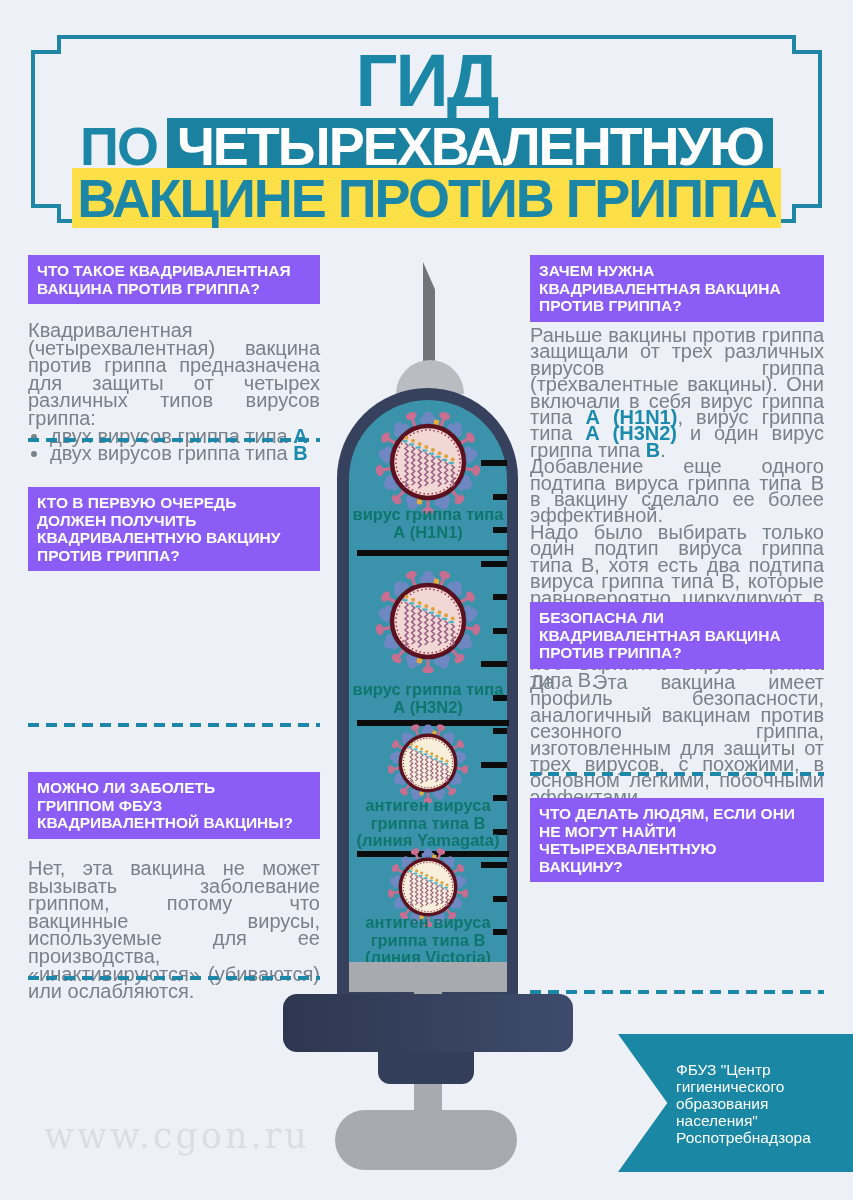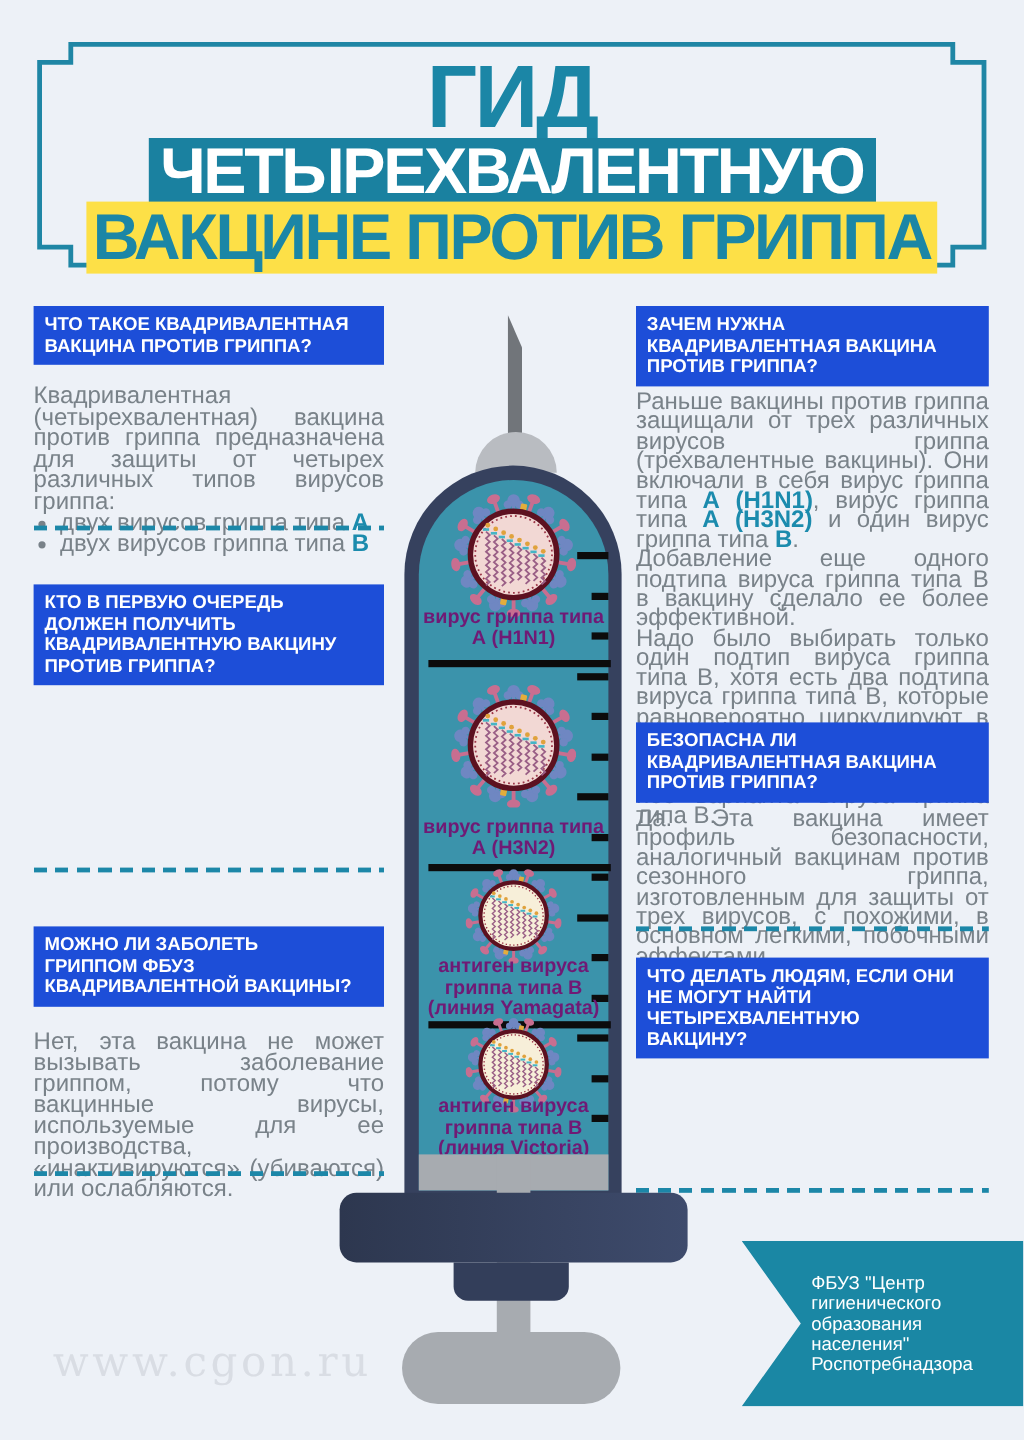--- a/index.html
+++ b/index.html
@@ -14,39 +14,39 @@
   .title2{position:absolute;top:115px;left:0;width:853px;display:flex;justify-content:center;
           align-items:center;gap:10px;font-weight:700;font-size:54px;color:#1b86a6;letter-spacing:-2px;}
   .title2 .hl{background:#1a81a0;color:#fff;padding:0 10px;line-height:56px;display:inline-block;}
   .title3{position:absolute;top:171px;left:0;width:853px;text-align:center;
           font-weight:700;font-size:54px;line-height:1;color:#1b86a6;letter-spacing:-2px;}
   .title3 span{background:#fde047;padding:0 5px;}
   
   .col{position:absolute;top:0;height:1010px;}
   #col-left{left:28px;width:292px;}
   #col-right{left:530px;width:294px;}
-  .sec-title{position:absolute;left:0;right:0;background:#1d4ed8;color:#fff;font-weight:700;
+  .sec-title{position:absolute;left:0;right:0;background:#8b5cf6;color:#fff;font-weight:700;
              font-size:15.5px;line-height:17.5px;padding:7px 9px;white-space:pre-line;}
   .sec-body{position:absolute;left:0;right:0;color:#798289;font-size:20px;text-align:justify;}
   #col-left  .sec-body{line-height:17.6px;}
   #col-right .sec-body{line-height:16.4px;}
   .sec-body p{margin:0;}
   .sec-body ul{margin:0;padding-left:22px;}
   .teal-b{color:#1b8bad;font-weight:700;}
   .dashes{position:absolute;left:0;right:0;height:4px;
           background:repeating-linear-gradient(90deg,#1c87a8 0 11px,transparent 11px 18px);}
   
   .needle{left:423px;top:262px;width:12px;height:110px;background:#71757a;
           clip-path:polygon(0 0,100% 25%,100% 100%,0 100%);}
   .hub{left:396px;top:360px;width:68px;height:34px;background:#b9bcc1;border-radius:34px 34px 0 0;}
   .barrel-outer{left:337px;top:388px;width:181px;height:614px;background:#36415e;border-radius:92px 92px 0 0;}
   .barrel-inner{left:349px;top:400px;width:158px;height:592px;background:#3b93ab;border-radius:80px 80px 0 0;}
   .divider{position:absolute;background:#0c0c0c;height:6px;left:357px;width:152px;}
   .tick{position:absolute;height:6px;background:#0c0c0c;}
-  .virus-label{position:absolute;left:343px;width:170px;text-align:center;color:#701a75;
+  .virus-label{position:absolute;left:343px;width:170px;text-align:center;color:#0f766e;
                font-weight:700;font-size:16.5px;line-height:17.5px;white-space:pre-line;}
   .seal{left:349px;top:962px;width:158px;height:30px;background:#a7abb0;}
   .rod{left:414px;top:962px;width:28px;height:152px;background:#a7abb0;}
   .flange{left:283px;top:994px;width:290px;height:58px;border-radius:14px;
           background:linear-gradient(90deg,#2d374f,#3e4b6c);}
   .shaft{left:378px;top:1052px;width:96px;height:32px;background:#333e5a;border-radius:0 0 12px 12px;}
   .handle{left:335px;top:1110px;width:182px;height:60px;background:#a7abb0;border-radius:30px;}
   
   .banner{left:618px;top:1034px;width:235px;height:138px;background:#1a87a4;
           clip-path:polygon(0 0,100% 0,100% 100%,0 100%,21% 50%);
@@ -60,20 +60,21 @@
 <body>
 
 <div id="poster">
 
   <svg id="frame" width="853" height="240">
     <path d="M59 37 H794 V52 H820 V206 H794 V221 H59 V206 H33 V52 H59 Z" fill="none" stroke="#1f86a5" stroke-width="4"></path>
   </svg>
 
   <div class="title1">ГИД</div>
   <div class="title2">
+    <span>ПО</span>
     <span class="hl">ЧЕТЫРЕХВАЛЕНТНУЮ</span>
   </div>
   <div class="title3">
     <span>ВАКЦИНЕ ПРОТИВ ГРИППА</span>
   </div>
 
   <div id="col-left" class="col">
       <div class="sec-title" style="top: 255px;">ЧТО ТАКОЕ КВАДРИВАЛЕНТНАЯ
 ВАКЦИНА ПРОТИВ ГРИППА?</div>
       <div class="sec-body" style="top: 322px;">

